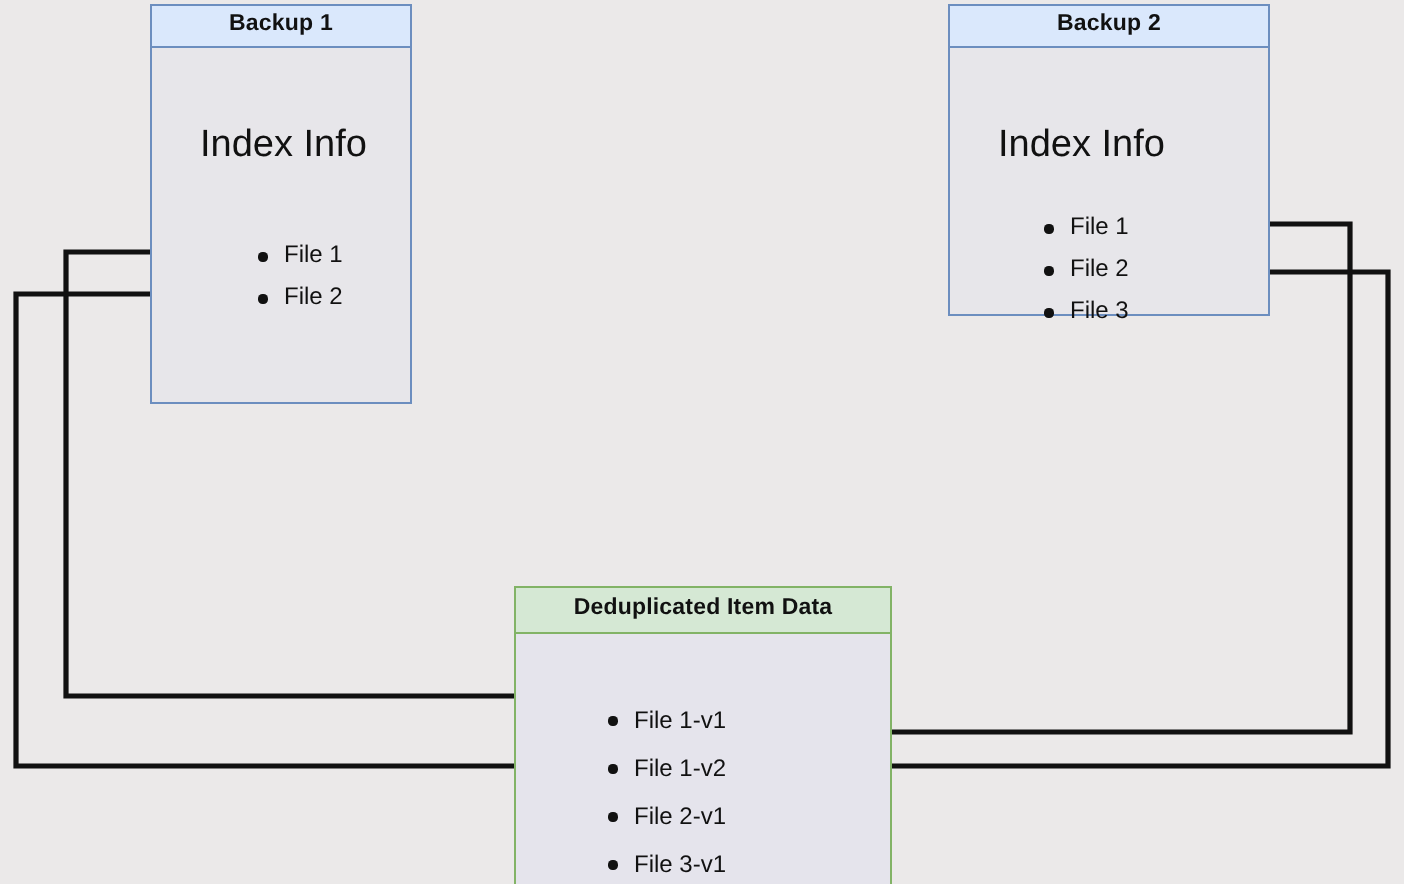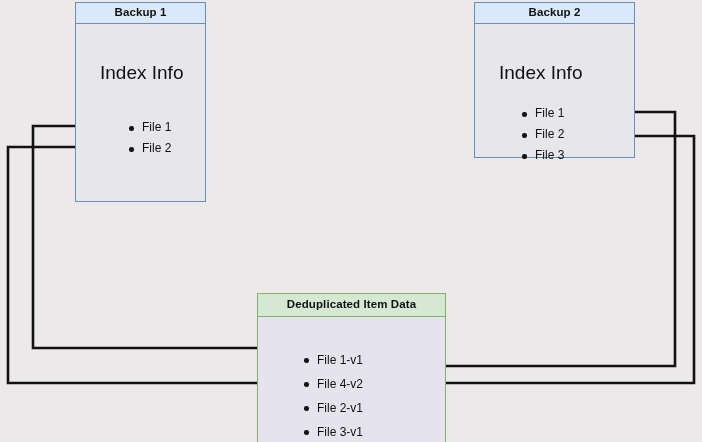--- a/index.html
+++ b/index.html
@@ -144,20 +144,20 @@
         <li>File 3</li>
       </ul>
     </div>
   </div>
 
   <div class="vbox greenbox" style="left:257px; top:281px; width:189px; height:156px;margin-top:12px;">
     <div class="vtitle">Deduplicated Item Data</div>
     <div class="vbody">
       <ul class="filelist wide" style="left:44px; top:31px;">
         <li>File 1-v1</li>
-        <li>File 4-v2</li>
+        <li>File 1-v2</li>
         <li>File 2-v1</li>
         <li>File 3-v1</li>
       </ul>
     </div>
   </div>
 
 </div>
 
 </body></html>

